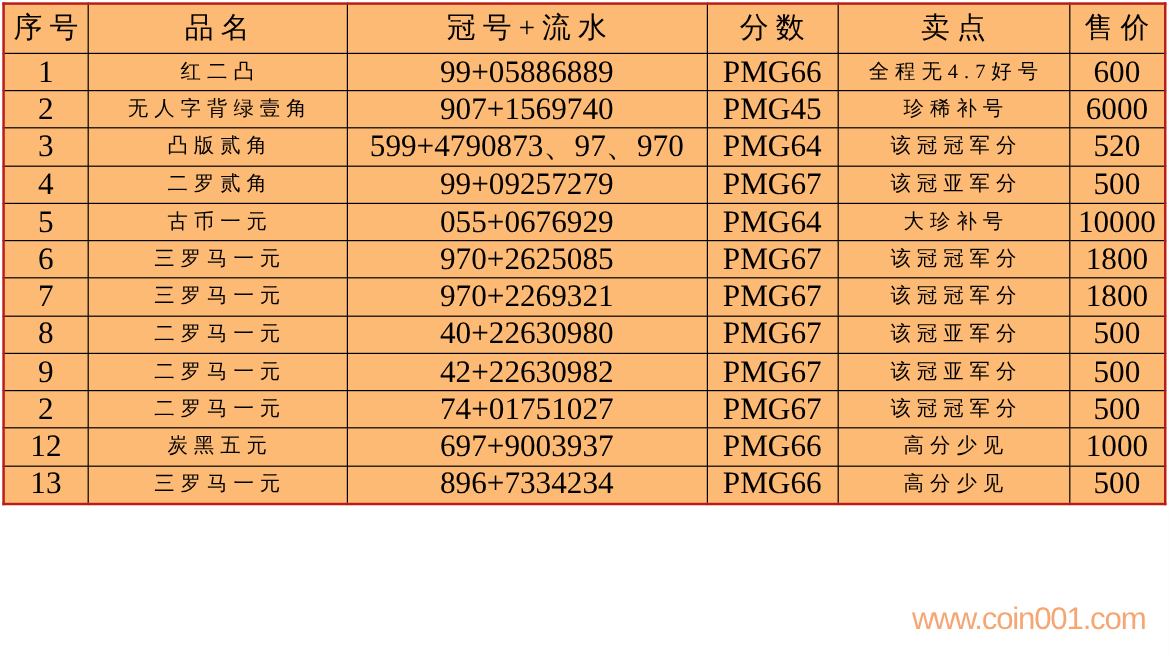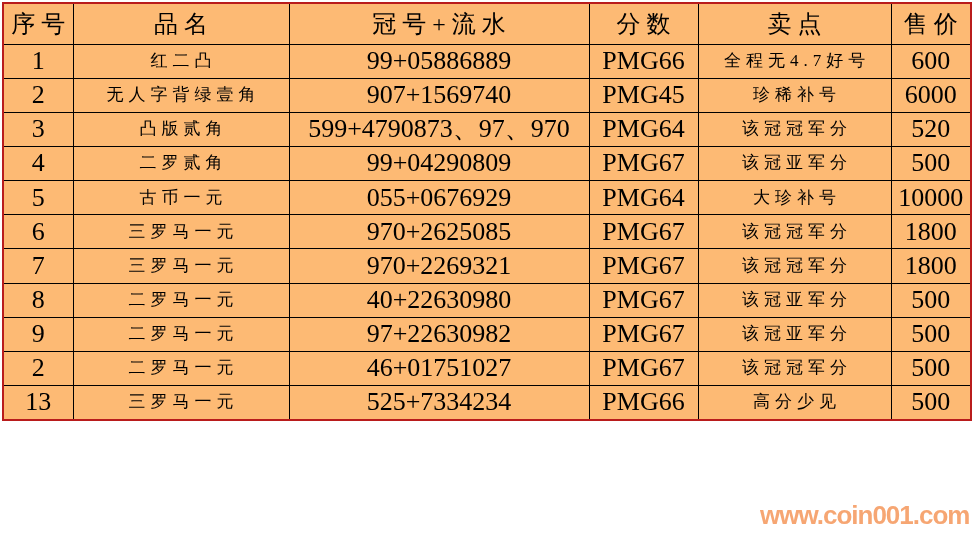--- a/index.html
+++ b/index.html
@@ -52,21 +52,21 @@
     font-size: 17px;
   }
   table.price-table td.num {
     font-size: 26px;
   }
   .watermark {
     position: absolute;
     left: 760px;
     top: 500px;
     font-family: "Liberation Sans", "DejaVu Sans", sans-serif;
-    font-weight: bold;
+    font-weight: normal;
     font-size: 26px;
     letter-spacing: -1px;
     opacity: 0.85;
     z-index: 5;
     pointer-events: none;
     white-space: nowrap;
   }
 </style>
 </head>
 <body>
@@ -112,21 +112,21 @@
           <td class="num">3</td>
           <td class="cjk">凸版贰角</td>
           <td class="num">599+4790873、97、970</td>
           <td class="num">PMG64</td>
           <td class="cjk">该冠冠军分</td>
           <td class="num">520</td>
         </tr>
         <tr>
           <td class="num">4</td>
           <td class="cjk">二罗贰角</td>
-          <td class="num">99+04290809</td>
+          <td class="num">99+09257279</td>
           <td class="num">PMG67</td>
           <td class="cjk">该冠亚军分</td>
           <td class="num">500</td>
         </tr>
         <tr>
           <td class="num">5</td>
           <td class="cjk">古币一元</td>
           <td class="num">055+0676929</td>
           <td class="num">PMG64</td>
           <td class="cjk">大珍补号</td>
@@ -152,37 +152,45 @@
           <td class="num">8</td>
           <td class="cjk">二罗马一元</td>
           <td class="num">40+22630980</td>
           <td class="num">PMG67</td>
           <td class="cjk">该冠亚军分</td>
           <td class="num">500</td>
         </tr>
         <tr>
           <td class="num">9</td>
           <td class="cjk">二罗马一元</td>
-          <td class="num">97+22630982</td>
+          <td class="num">42+22630982</td>
           <td class="num">PMG67</td>
           <td class="cjk">该冠亚军分</td>
           <td class="num">500</td>
         </tr>
         <tr>
           <td class="num">2</td>
           <td class="cjk">二罗马一元</td>
-          <td class="num">46+01751027</td>
+          <td class="num">74+01751027</td>
           <td class="num">PMG67</td>
           <td class="cjk">该冠冠军分</td>
           <td class="num">500</td>
         </tr>
         <tr>
+          <td class="num">12</td>
+          <td class="cjk">炭黑五元</td>
+          <td class="num">697+9003937</td>
+          <td class="num">PMG66</td>
+          <td class="cjk">高分少见</td>
+          <td class="num">1000</td>
+        </tr>
+        <tr>
           <td class="num">13</td>
           <td class="cjk">三罗马一元</td>
-          <td class="num">525+7334234</td>
+          <td class="num">896+7334234</td>
           <td class="num">PMG66</td>
           <td class="cjk">高分少见</td>
           <td class="num">500</td>
         </tr>
       </tbody>
   </table>
 </div>
 
 <div class="watermark" style="color: rgb(245, 151, 91);">www.coin001.com</div>
 

